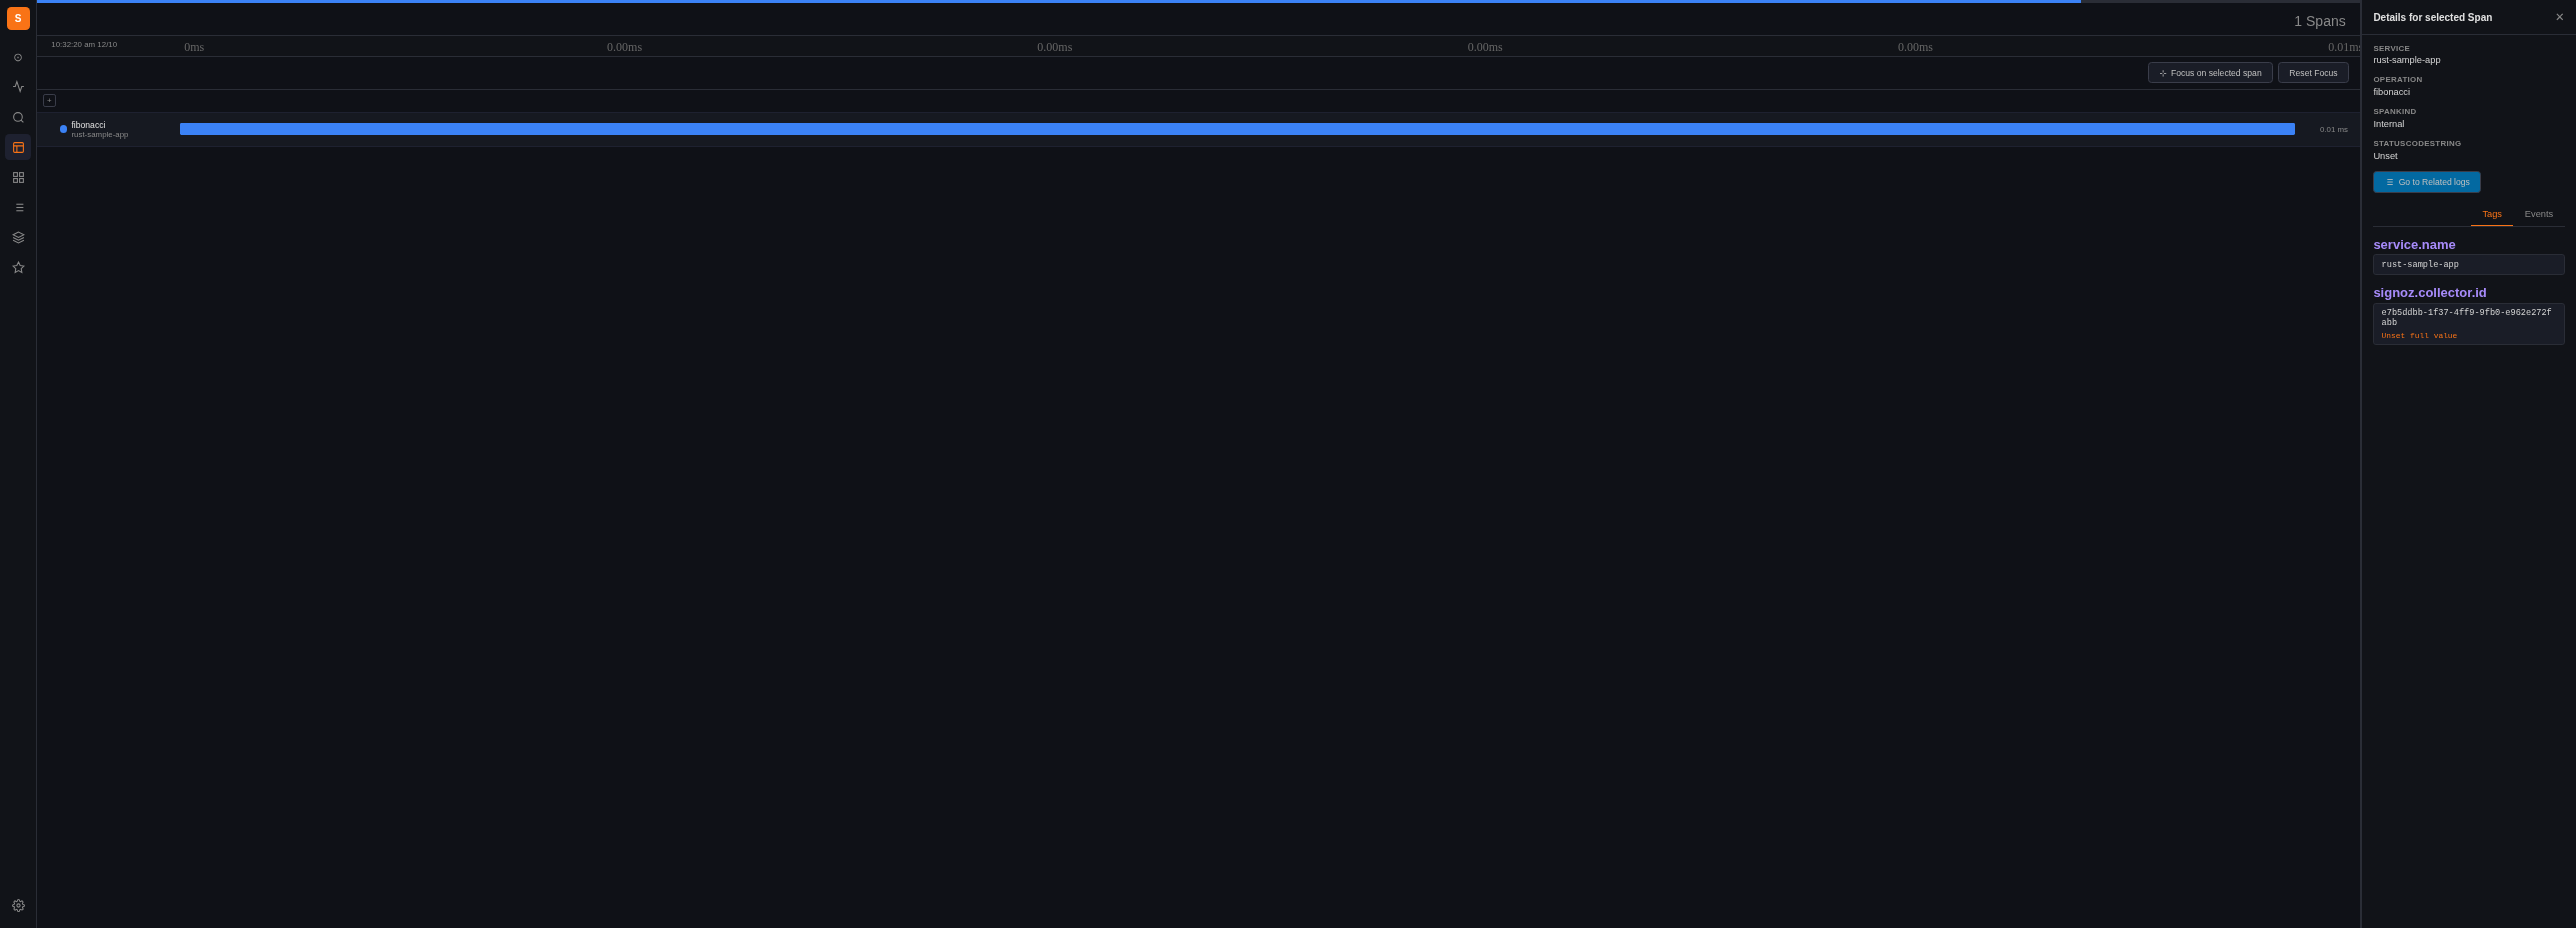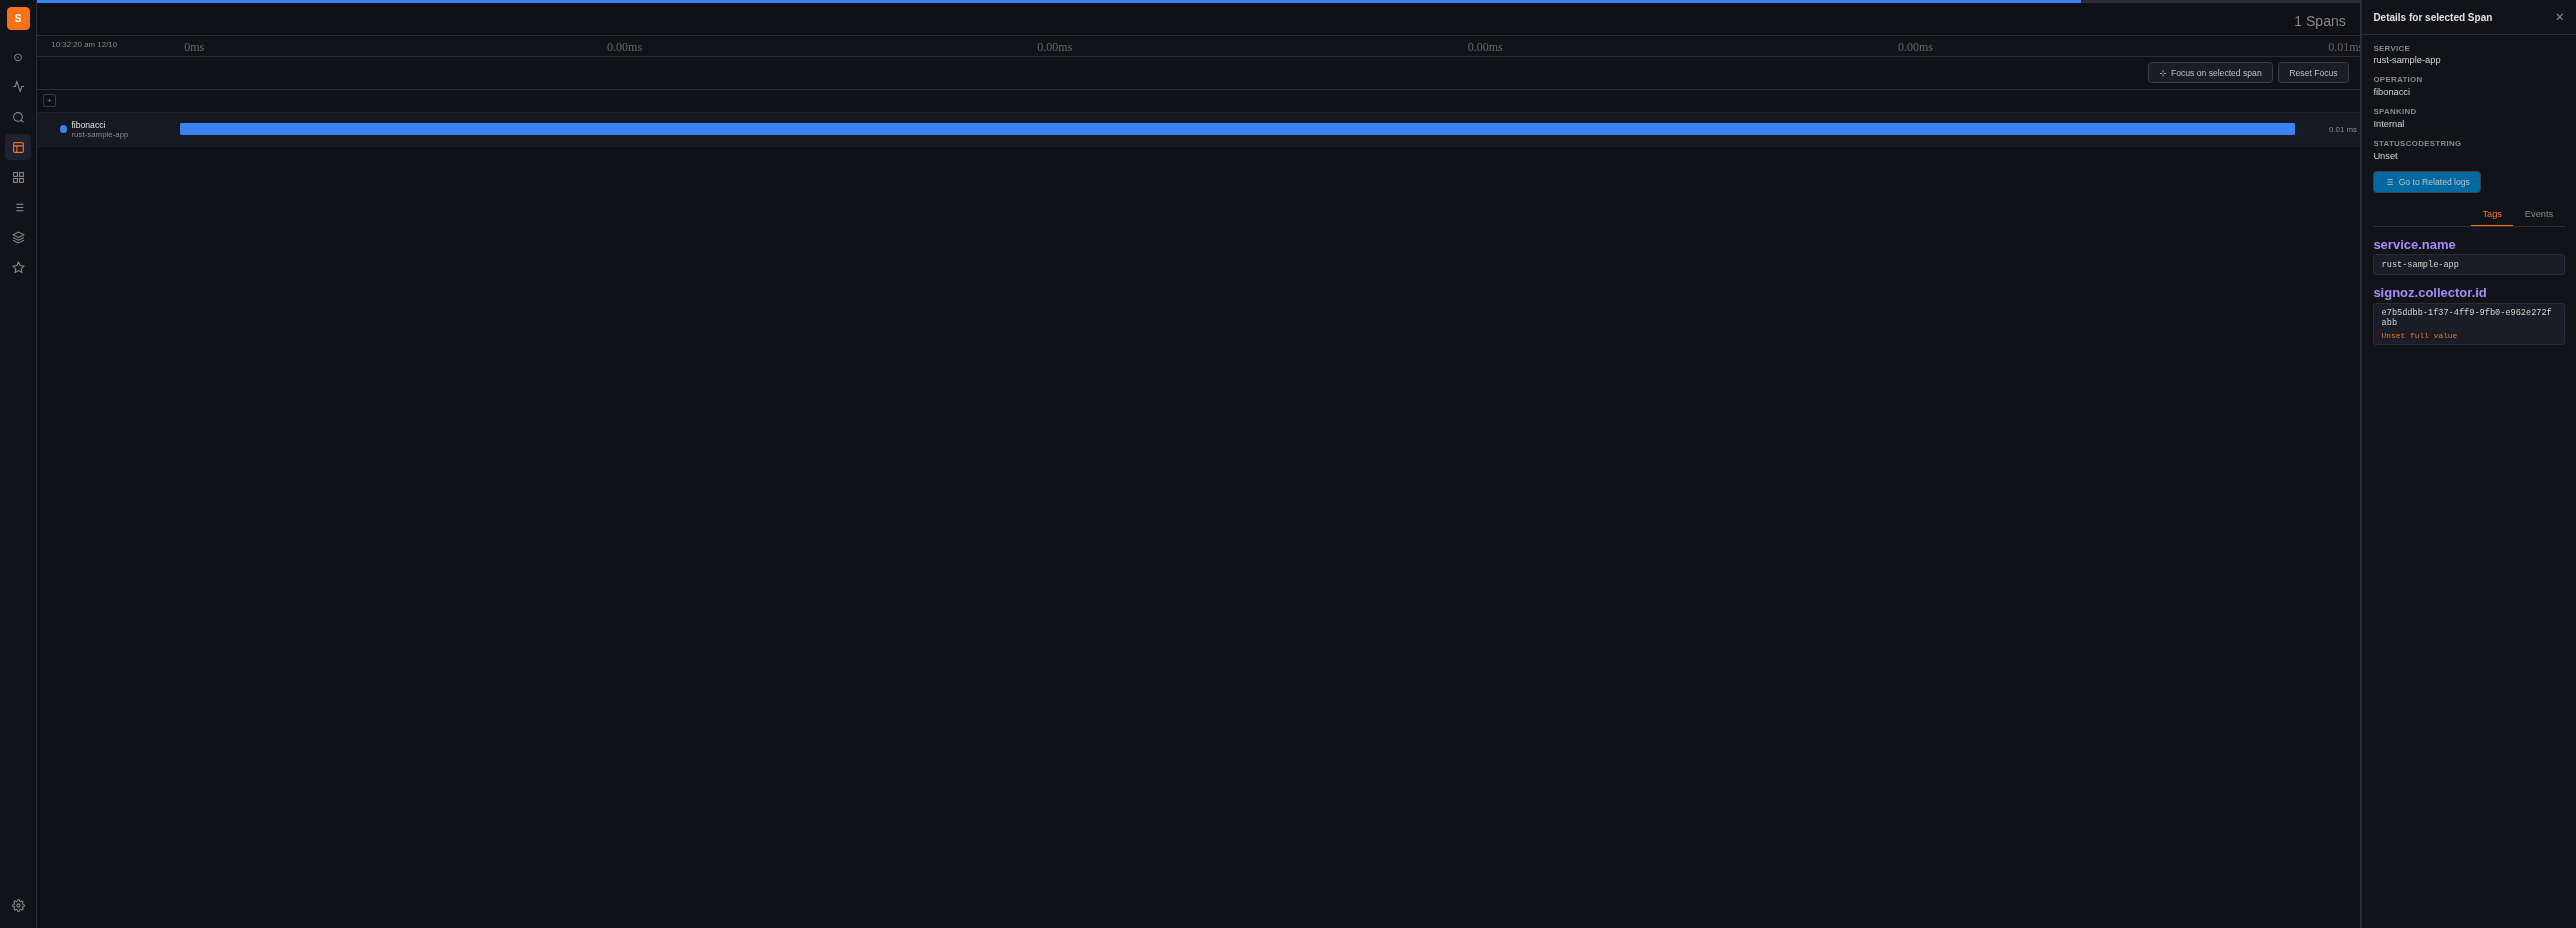--- a/index.html
+++ b/index.html
@@ -443,21 +443,21 @@
         <div class="span-row-left">
           <div style="width:13px"></div>
           <div class="span-dot"></div>
           <div class="span-name-block">
             <span class="span-name">fibonacci</span>
             <span class="span-service">rust-sample-app</span>
           </div>
         </div>
         <div class="span-bar-area">
           <div class="span-bar" style="width: 97%; left: 0;"></div>
-          <span class="span-duration" style="right: 3px; position: absolute;">0.01 ms</span>
+          <span class="span-duration" style="right: 12px; position: absolute;">0.01 ms</span>
         </div>
       </div>
     </div>
 
   </div>
 </div>
 
 <div class="right-panel">
   <div class="right-panel-header">
     <span class="right-panel-title">Details for selected Span</span>

